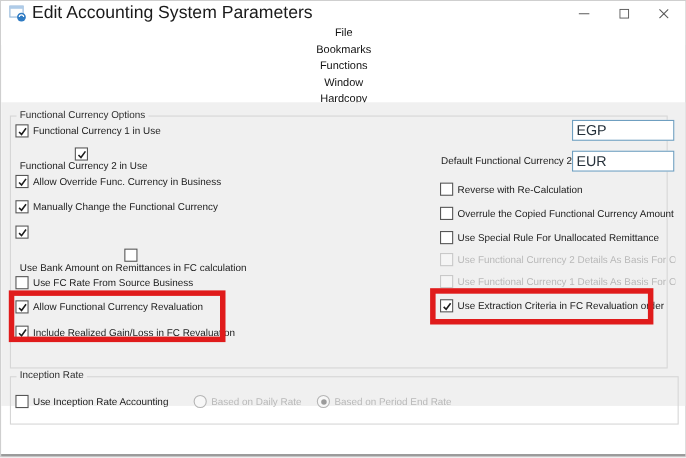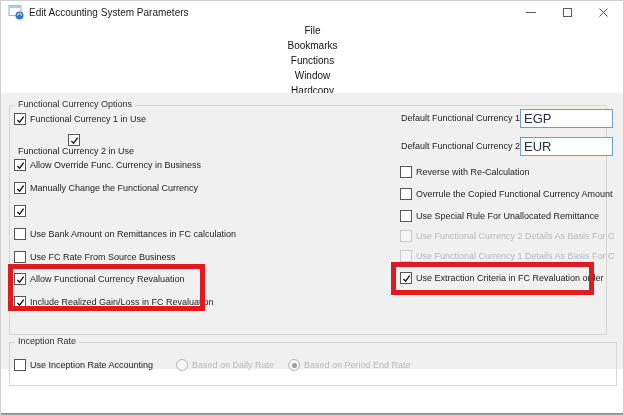--- a/index.html
+++ b/index.html
@@ -7,21 +7,21 @@
   body { font-family: "Liberation Sans", sans-serif; }
   .window {
     position: relative; width: 624px; height: 416px;
     background:#ffffff; overflow:hidden;
     border:1px solid #cfcfcf;
   }
   
   .titlebar { position:absolute; left:0; top:0; width:100%; height:22px;
     background:#ffffff; display:flex; align-items:center; }
   .app-icon { width:16px; height:16px; margin-left:7px; flex:0 0 auto; }
-  .title { font-size:10px; color:#1a1a1a; margin-left:5px; white-space:nowrap; }
+  .title { font-size:16px; color:#1a1a1a; margin-left:5px; white-space:nowrap; }
   .win-controls { position:absolute; right:2px; top:0; height:22px; display:flex; }
   .wbtn { width:36px; height:22px; display:flex; align-items:center; justify-content:center; cursor:default; }
   .wbtn svg { display:block; }
   
   .menubar { position:absolute; left:0; top:22px; width:100%; height:18px;
     background:#ffffff; display:flex; align-items:center; padding-left:1px;flex-direction:column; }
   .menu-item { font-size:10px; color:#111; padding:2px 6px; white-space:nowrap; }
   
   .content { position:absolute; left:0; top:56px; width:624px; height:276px; background:#f0f0f0;margin-top:36px; }
   .groupbox { position:absolute; border:1px solid #d6d6d6; background:transparent; }
@@ -135,21 +135,21 @@
         </span>
       <span class="lab">Manually Change the Functional Currency</span>
     </label>
     <label class="row" style="left:13px; top:110px;">
       <span class="cb checked">
           <svg class="tick" width="9" height="9" viewBox="0 0 10 10">
             <path d="M1.5 5.5 L4 8 L8.5 1.8" stroke="#1d1d1d" stroke-width="1.6" fill="none"></path>
           </svg>
         </span>
     </label>
-    <label class="row" style="left:13px; top:133px;">
+    <label class="row" style="left:13px; top:133px;flex-direction:column;">
       <span class="cb"></span>
       <span class="lab">Use Bank Amount on Remittances in FC calculation</span>
     </label>
     <label class="row" style="left:13px; top:156px;">
       <span class="cb"></span>
       <span class="lab">Use FC Rate From Source Business</span>
     </label>
     <label class="row" style="left:13px; top:178px;">
       <span class="cb checked">
           <svg class="tick" width="9" height="9" viewBox="0 0 10 10">
@@ -160,21 +160,20 @@
     </label>
     <label class="row" style="left:13px; top:201px;">
       <span class="cb checked">
           <svg class="tick" width="9" height="9" viewBox="0 0 10 10">
             <path d="M1.5 5.5 L4 8 L8.5 1.8" stroke="#1d1d1d" stroke-width="1.6" fill="none"></path>
           </svg>
         </span>
       <span class="lab">Include Realized Gain/Loss in FC Revaluation</span>
     </label>
 
-    <span class="field-label" style="left:400px; top:16px;">Default Functional Currency 1</span>
     <input class="txt" style="left: 519px; top: 16px;" value="EGP">
     <span class="field-label" style="left:400px; top:44px;">Default Functional Currency 2</span>
     <input class="txt" style="left: 519px; top: 44px;" value="EUR">
 
     <label class="row" style="left:399px; top:71px;">
       <span class="cb"></span>
       <span class="lab">Reverse with Re-Calculation</span>
     </label>
     <label class="row" style="left:399px; top:93px;">
       <span class="cb"></span>

